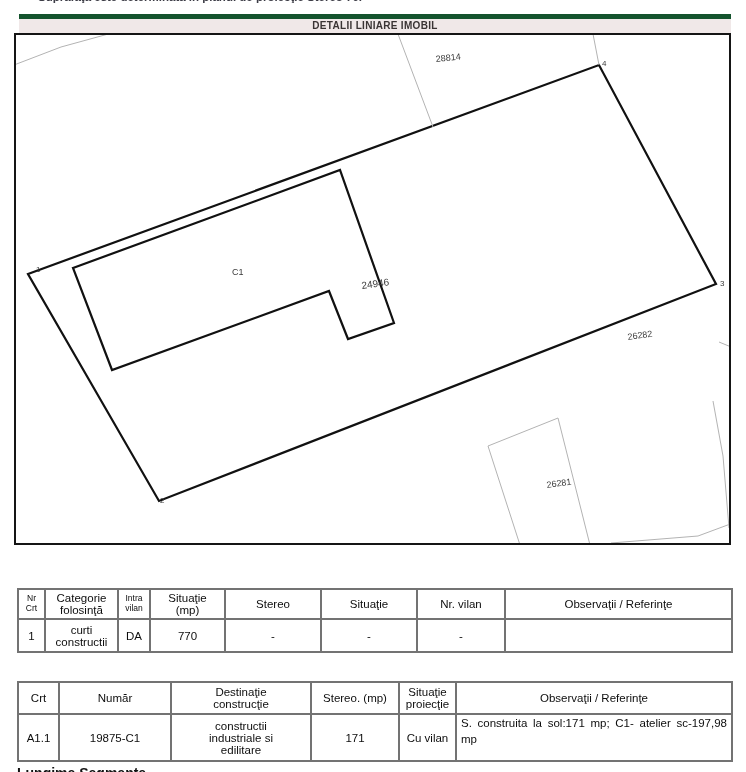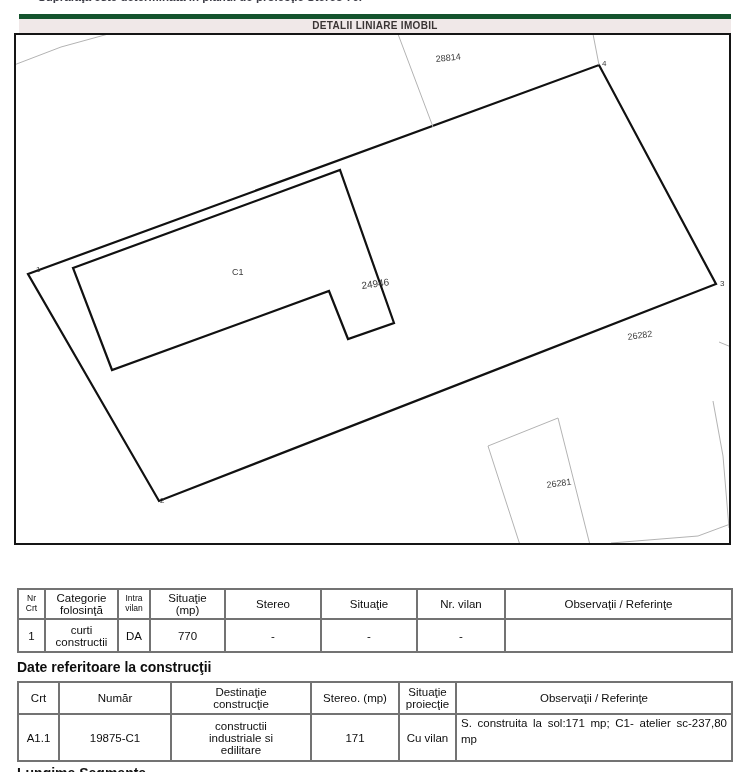--- a/index.html
+++ b/index.html
@@ -113,21 +113,20 @@
       <td>DA</td>
       <td>770</td>
       <td>-</td>
       <td>-</td>
       <td>-</td>
       <td></td>
     </tr>
   </tbody>
     </table>
 
-  <div class="section-title" id="constructii-title">Date referitoare la construcţii</div>
 
   <table class="data-table" id="constructii-table">
     <colgroup>
       <col style="width:41px">
         <col style="width:112px">
         <col style="width:140px">
       <col style="width:88px">
         <col style="width:57px">
         <col style="width:276px">
     </colgroup>
@@ -143,21 +142,21 @@
       <th>Observaţii / Referinţe</th>
     </tr>
     <tr class="row">
       <td>A1.1</td>
       <td>19875-C1</td>
       <td>constructii
 industriale si
 edilitare</td>
       <td>171</td>
       <td>Cu vilan</td>
-      <td class="obs">S. construita la sol:171 mp;   C1- atelier sc-237,80 mp</td>
+      <td class="obs">S. construita la sol:171 mp;   C1- atelier sc-197,98 mp</td>
     </tr>
   </tbody>
     </table>
 
   <div class="clip-bottom">
     <span>Lungime Segmente</span>
   </div>
 
 </div>
 

